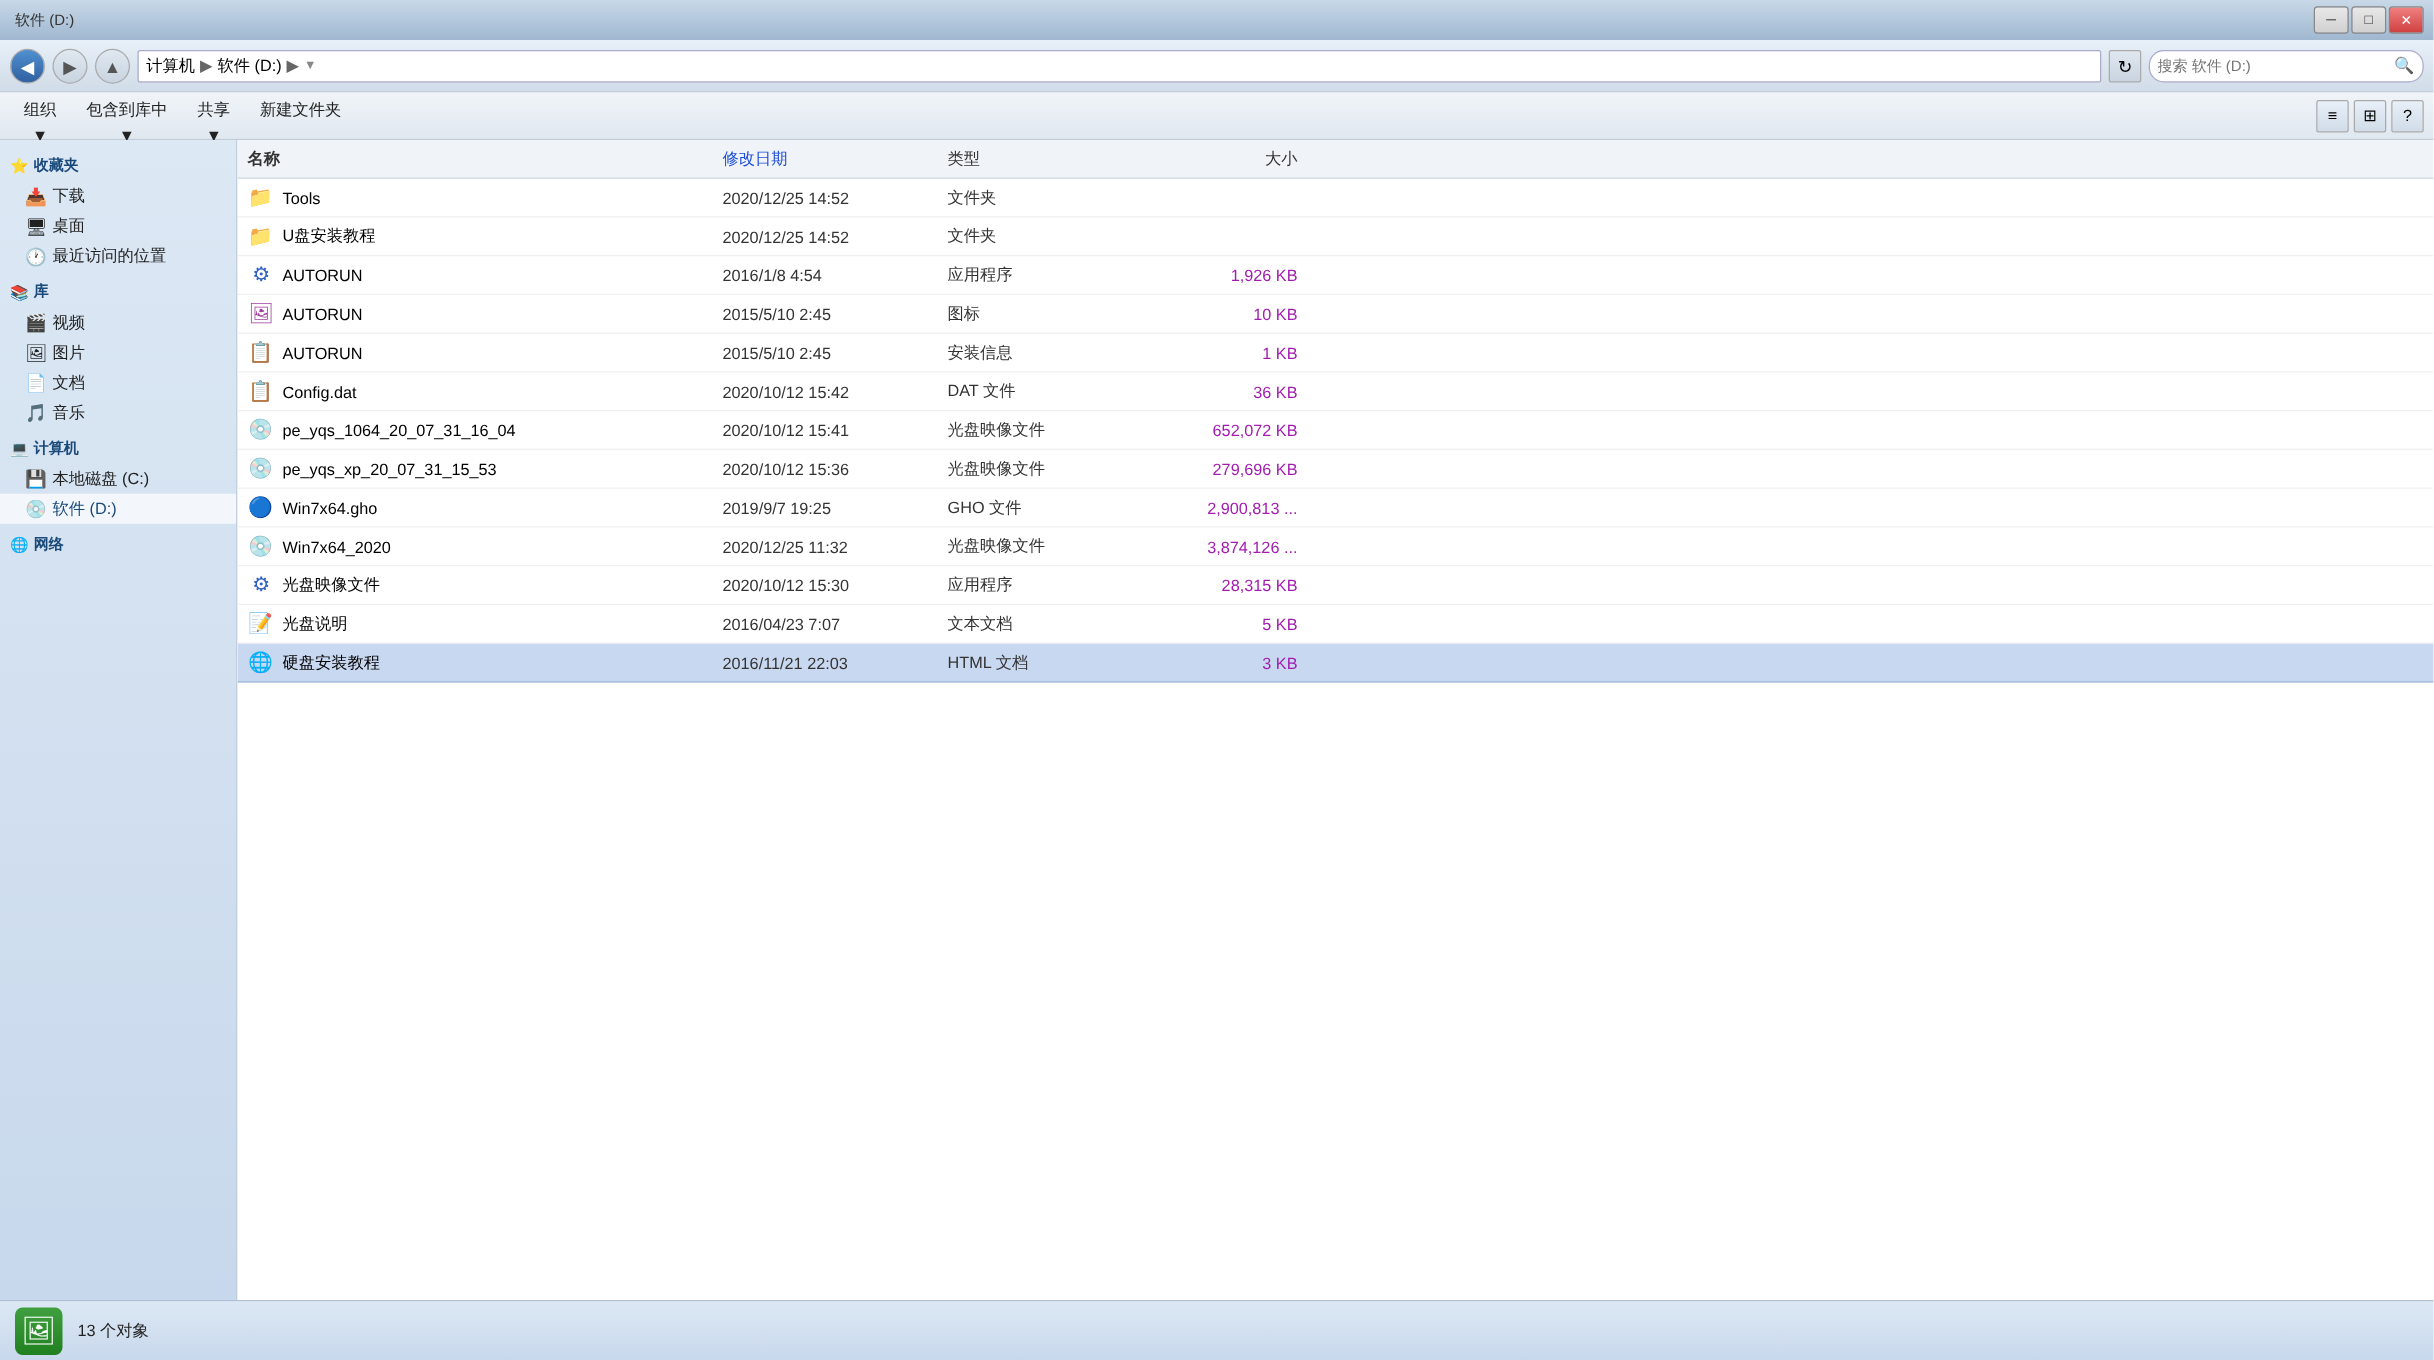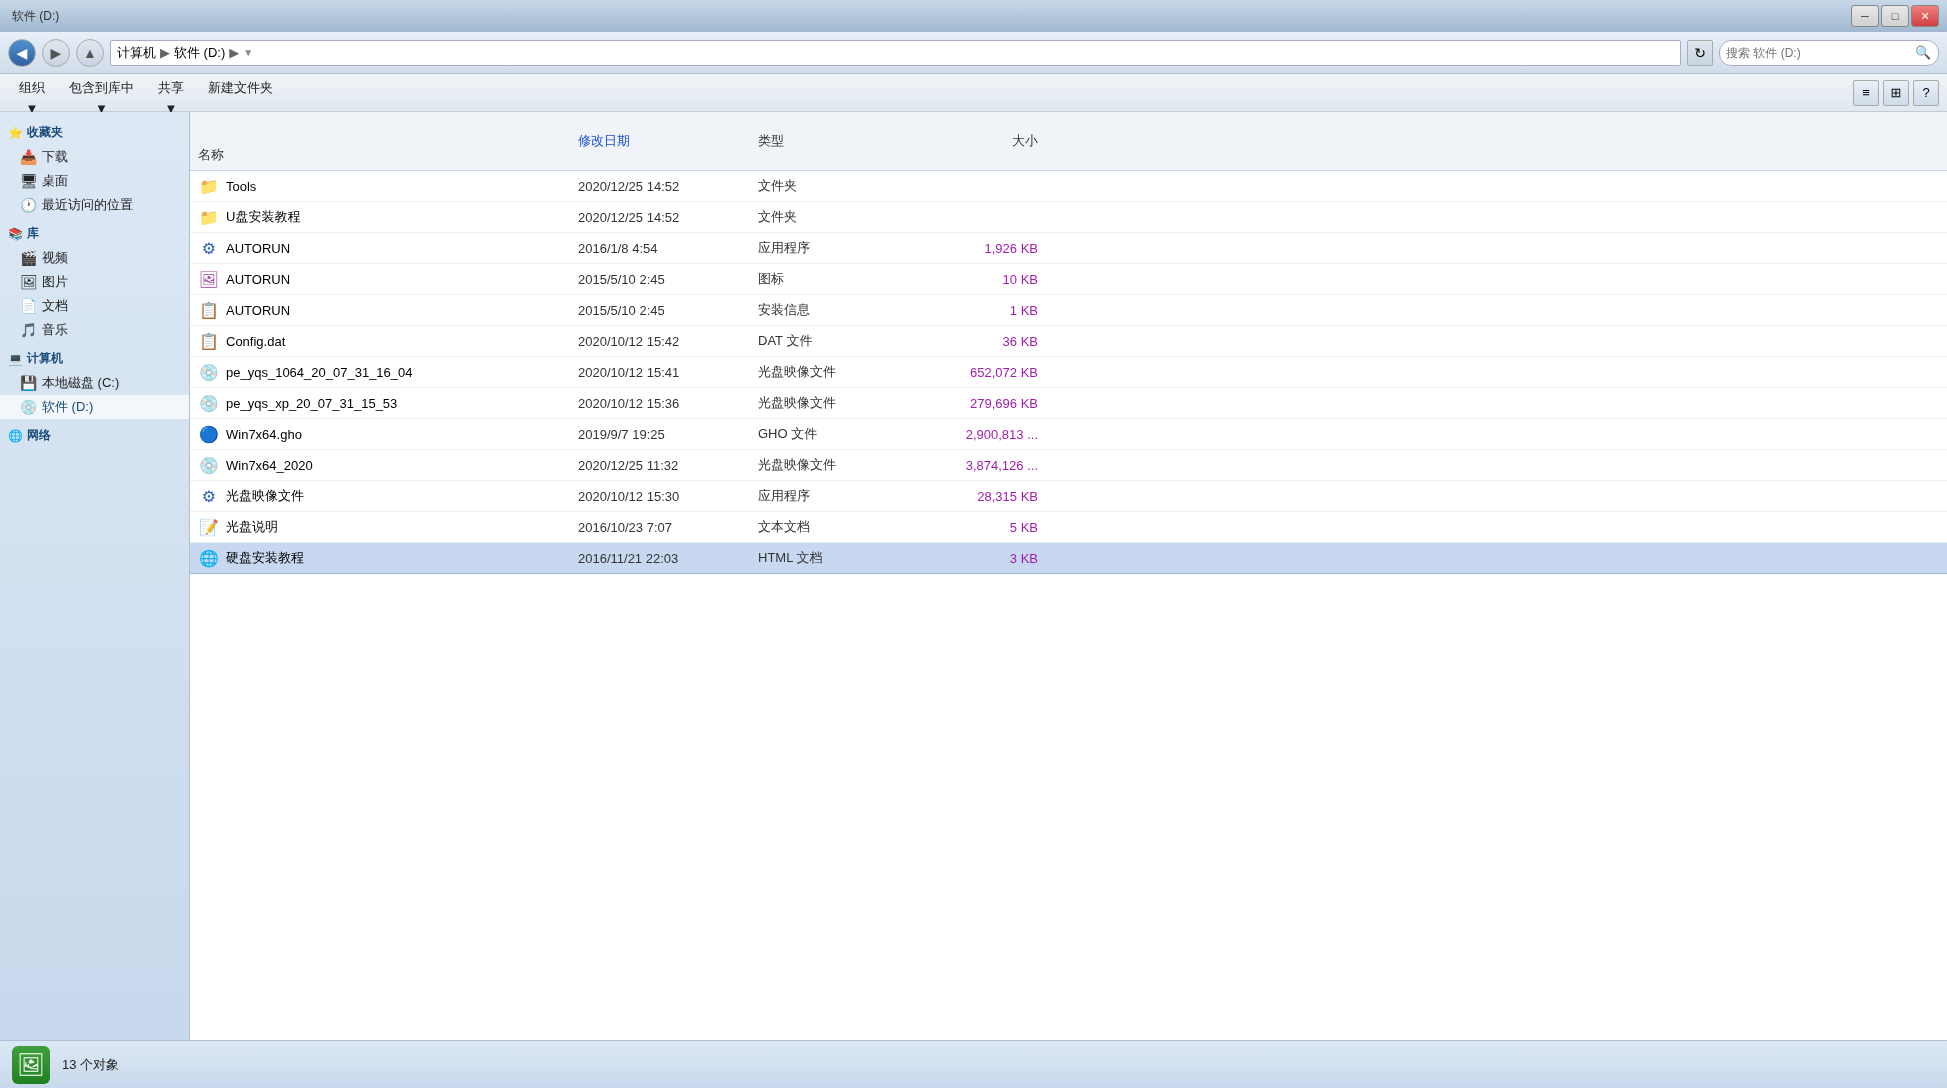--- a/index.html
+++ b/index.html
@@ -239,22 +239,21 @@
       border-bottom: 1px solid #d0d8e0;
       background: #f0f4f8;
       position: sticky;
       top: 0;
       z-index: 10;
     }
     .col-name {
       width: 380px;
       font-size: 13px;
       color: #333;
-      font-weight: normal;
-      margin-top: 28px;
+      font-weight: bold;
     }
     .col-date {
       width: 180px;
       font-size: 13px;
       color: #1d4ed8;
     }
     .col-type {
       width: 160px;
       font-size: 13px;
       color: #333;
@@ -570,21 +569,21 @@
       </div>
       <div class="file-date">2020/10/12 15:30</div>
       <div class="file-type">应用程序</div>
       <div class="file-size">28,315 KB</div>
     </div>
         <div class="file-row">
       <div class="file-name-cell">
         <div class="file-icon" style="color:#606060">📝</div>
         <span>光盘说明</span>
       </div>
-      <div class="file-date">2016/10/23 7:07</div>
+      <div class="file-date">2016/04/23 7:07</div>
       <div class="file-type">文本文档</div>
       <div class="file-size">5 KB</div>
     </div>
         <div class="file-row selected">
       <div class="file-name-cell">
         <div class="file-icon" style="color:#e05000">🌐</div>
         <span>硬盘安装教程</span>
       </div>
       <div class="file-date">2016/11/21 22:03</div>
       <div class="file-type">HTML 文档</div>

